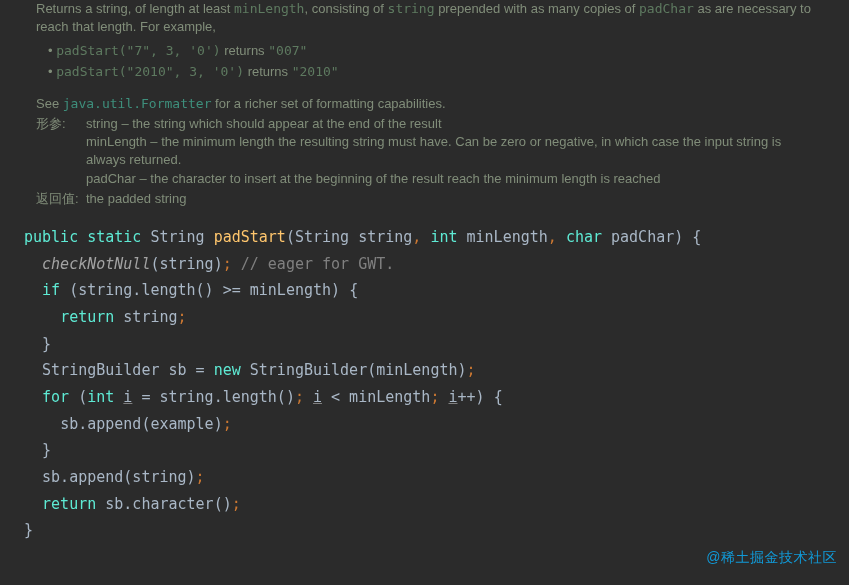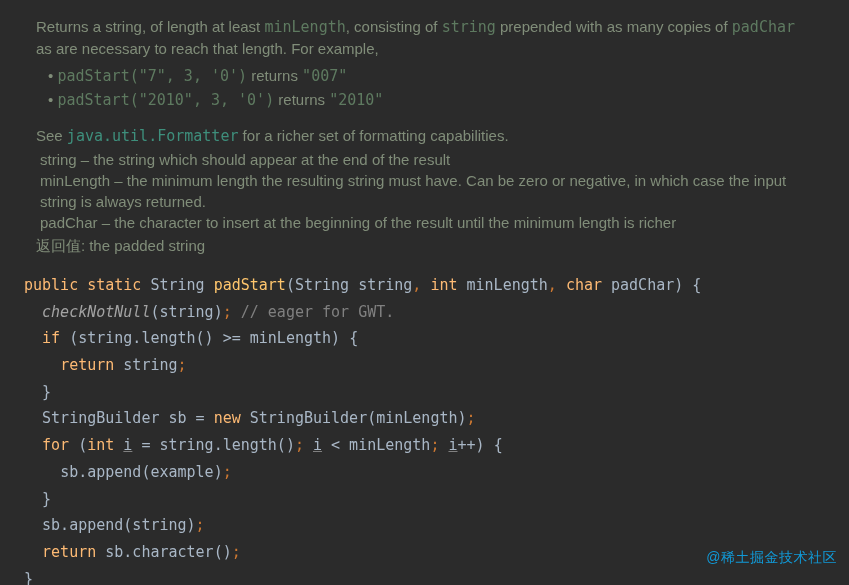--- a/index.html
+++ b/index.html
@@ -7,22 +7,22 @@
     padding: 0;
     width: 849px;
     height: 585px;
     background: #2b2b2b;
     font-family: "Segoe UI", "Microsoft YaHei", Arial, sans-serif;
     color: #a9b7c6;
     overflow: hidden;
     position: relative;
   }
   .doc-block {
-    padding: 16px 36px 10px 36px;
-    font-size: 15px;
+    padding: 0 36px 10px 36px;
+    font-size: 13px;
     line-height: 1.4;
   }
   .doc-desc {
     color: #808d79;
     margin-bottom: 6px;
   }
   .doc-desc .hl {
     color: #5e7a60;
     font-family: "Consolas", monospace;
   }
@@ -64,21 +64,21 @@
     flex: 1;
     padding-left: 4px;
   }
   .code-block {
     font-family: "Consolas", "Menlo", monospace;
     font-size: 15px;
     line-height: 1.78;
     padding: 6px 0 0 24px;
     white-space: pre;
   }
-  .kw { color: #fdba74; }
+  .kw { color: #5eead4; }
   .str-type { color: #a9b7c6; }
   .method-def { color: #ffc66d; }
   .punct { color: #a9b7c6; }
   .italic-call { font-style: italic; color: #a3a3a3; }
   .comma-orange { color: #cc7832; }
   .comment { color: #808080; }
   .var { color: #a9b7c6; }
   .under { text-decoration: underline; text-decoration-color: #808080; }
   .watermark {
     position: absolute;
@@ -98,24 +98,25 @@
     <span>Returns a string, of length at least </span><span class="hl">minLength</span><span>, consisting of </span><span class="hl">string</span><span> prepended with as many copies of </span><span class="hl">padChar</span><span> as are necessary to reach that length. For example,</span>
   </div>
   <ul class="examples">
     <li><span class="code-inline">padStart("7", 3, '0')</span><span> returns </span><span class="code-inline">"007"</span></li>
     <li><span class="code-inline">padStart("2010", 3, '0')</span><span> returns </span><span class="code-inline">"2010"</span></li>
   </ul>
   <div class="see-line">
     <span>See </span><span class="see-link">java.util.Formatter</span><span> for a richer set of formatting capabilities.</span>
   </div>
   <div class="tags-row">
+    <div class="tag-label">形参:</div>
     <div class="tag-body">
       <div>string – the string which should appear at the end of the result</div>
       <div>minLength – the minimum length the resulting string must have. Can be zero or negative, in which case the input string is always returned.</div>
-      <div>padChar – the character to insert at the beginning of the result until the minimum length is richer</div>
+      <div>padChar – the character to insert at the beginning of the result reach the minimum length is reached</div>
     </div>
   </div>
   <div class="tags-row">
     <div class="tag-label">返回值:</div>
     <div class="tag-body"> the padded string</div>
   </div>
 </div>
 
 <div class="code-block"><span class="kw">public</span> <span class="kw">static</span> <span class="str-type">String</span> <span class="method-def">padStart</span><span class="punct">(</span><span class="str-type">String</span> <span class="var">string</span><span class="comma-orange">,</span> <span class="kw">int</span> <span class="var">minLength</span><span class="comma-orange">,</span> <span class="kw">char</span> <span class="var">padChar</span><span class="punct">)</span> <span class="punct">{</span>
   <span class="italic-call">checkNotNull</span><span class="punct">(</span><span class="var">string</span><span class="punct">)</span><span class="comma-orange">;</span> <span class="comment">// eager for GWT.</span>

